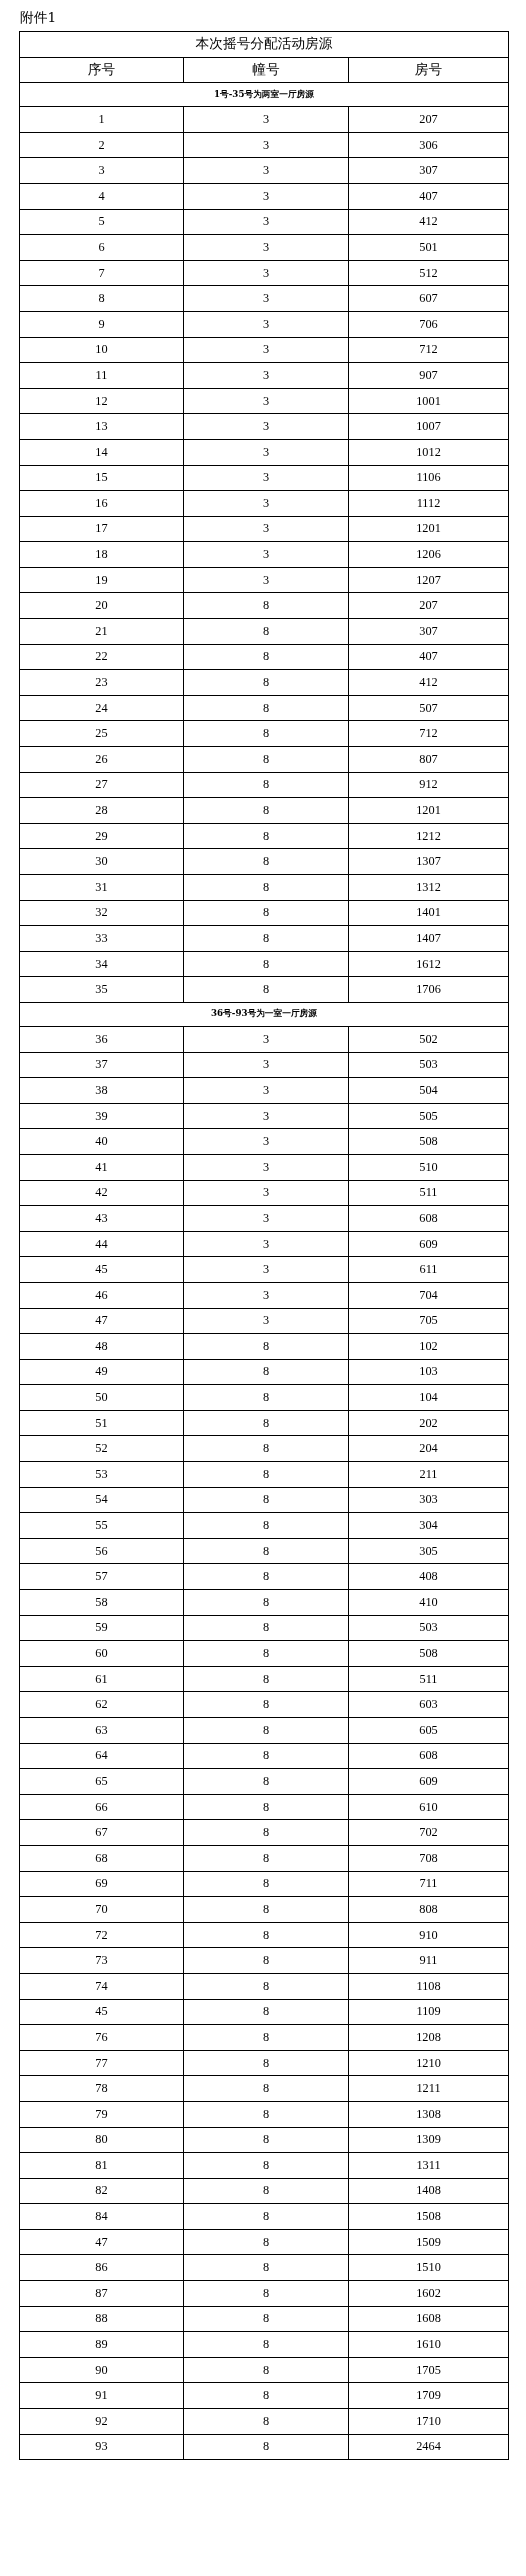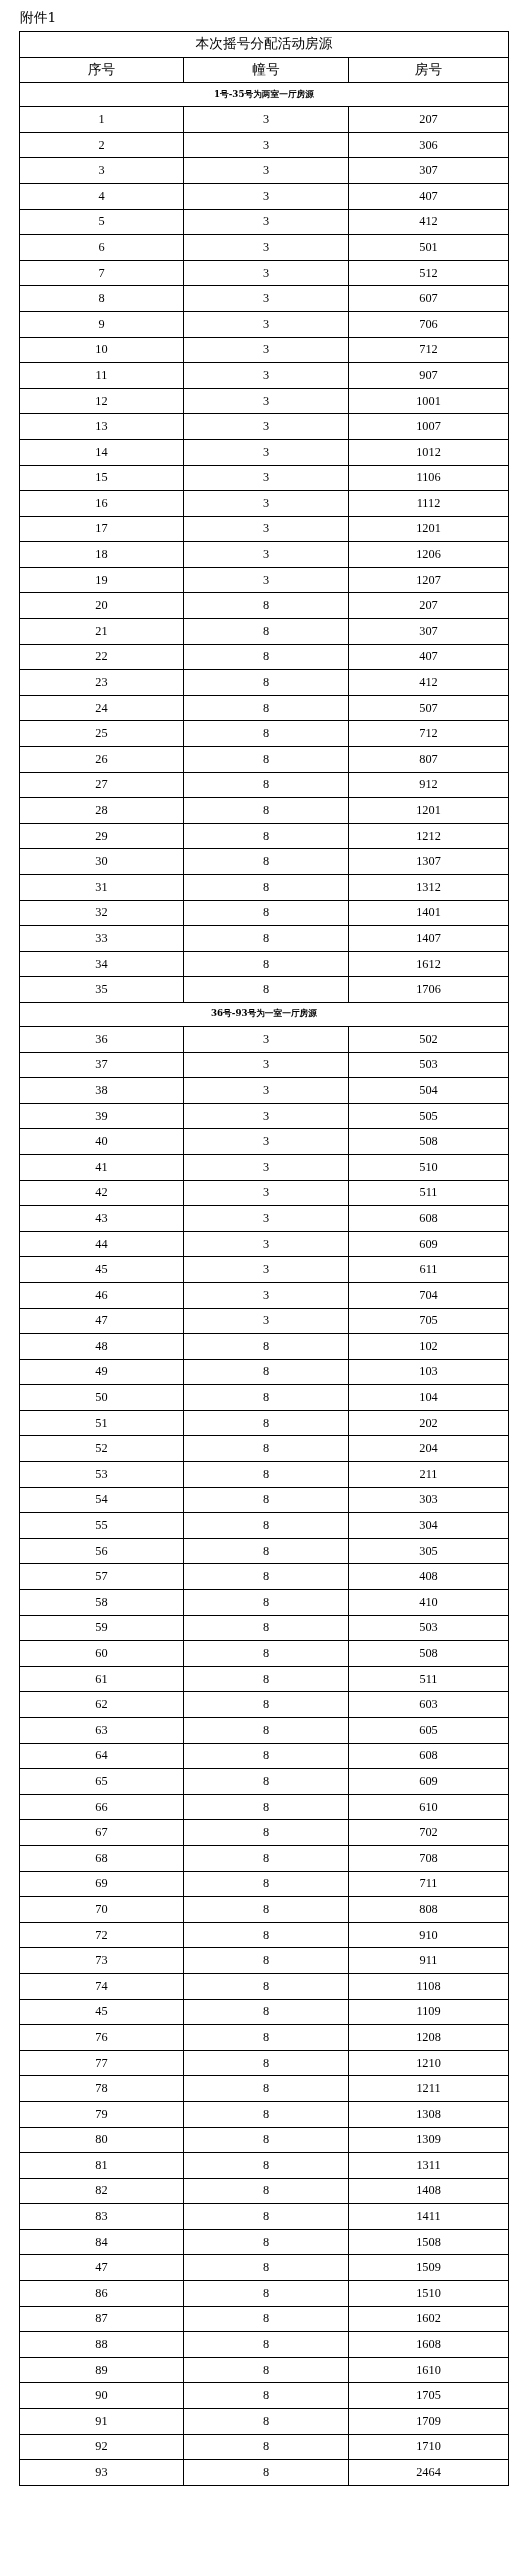--- a/index.html
+++ b/index.html
@@ -440,25 +440,20 @@
         <td>81</td>
         <td>8</td>
         <td>1311</td>
       </tr>
       <tr>
         <td>82</td>
         <td>8</td>
         <td>1408</td>
       </tr>
       <tr>
-        <td>83</td>
-        <td>8</td>
-        <td>1411</td>
-      </tr>
-      <tr>
         <td>84</td>
         <td>8</td>
         <td>1508</td>
       </tr>
       <tr>
         <td>47</td>
         <td>8</td>
         <td>1509</td>
       </tr>
       <tr>

